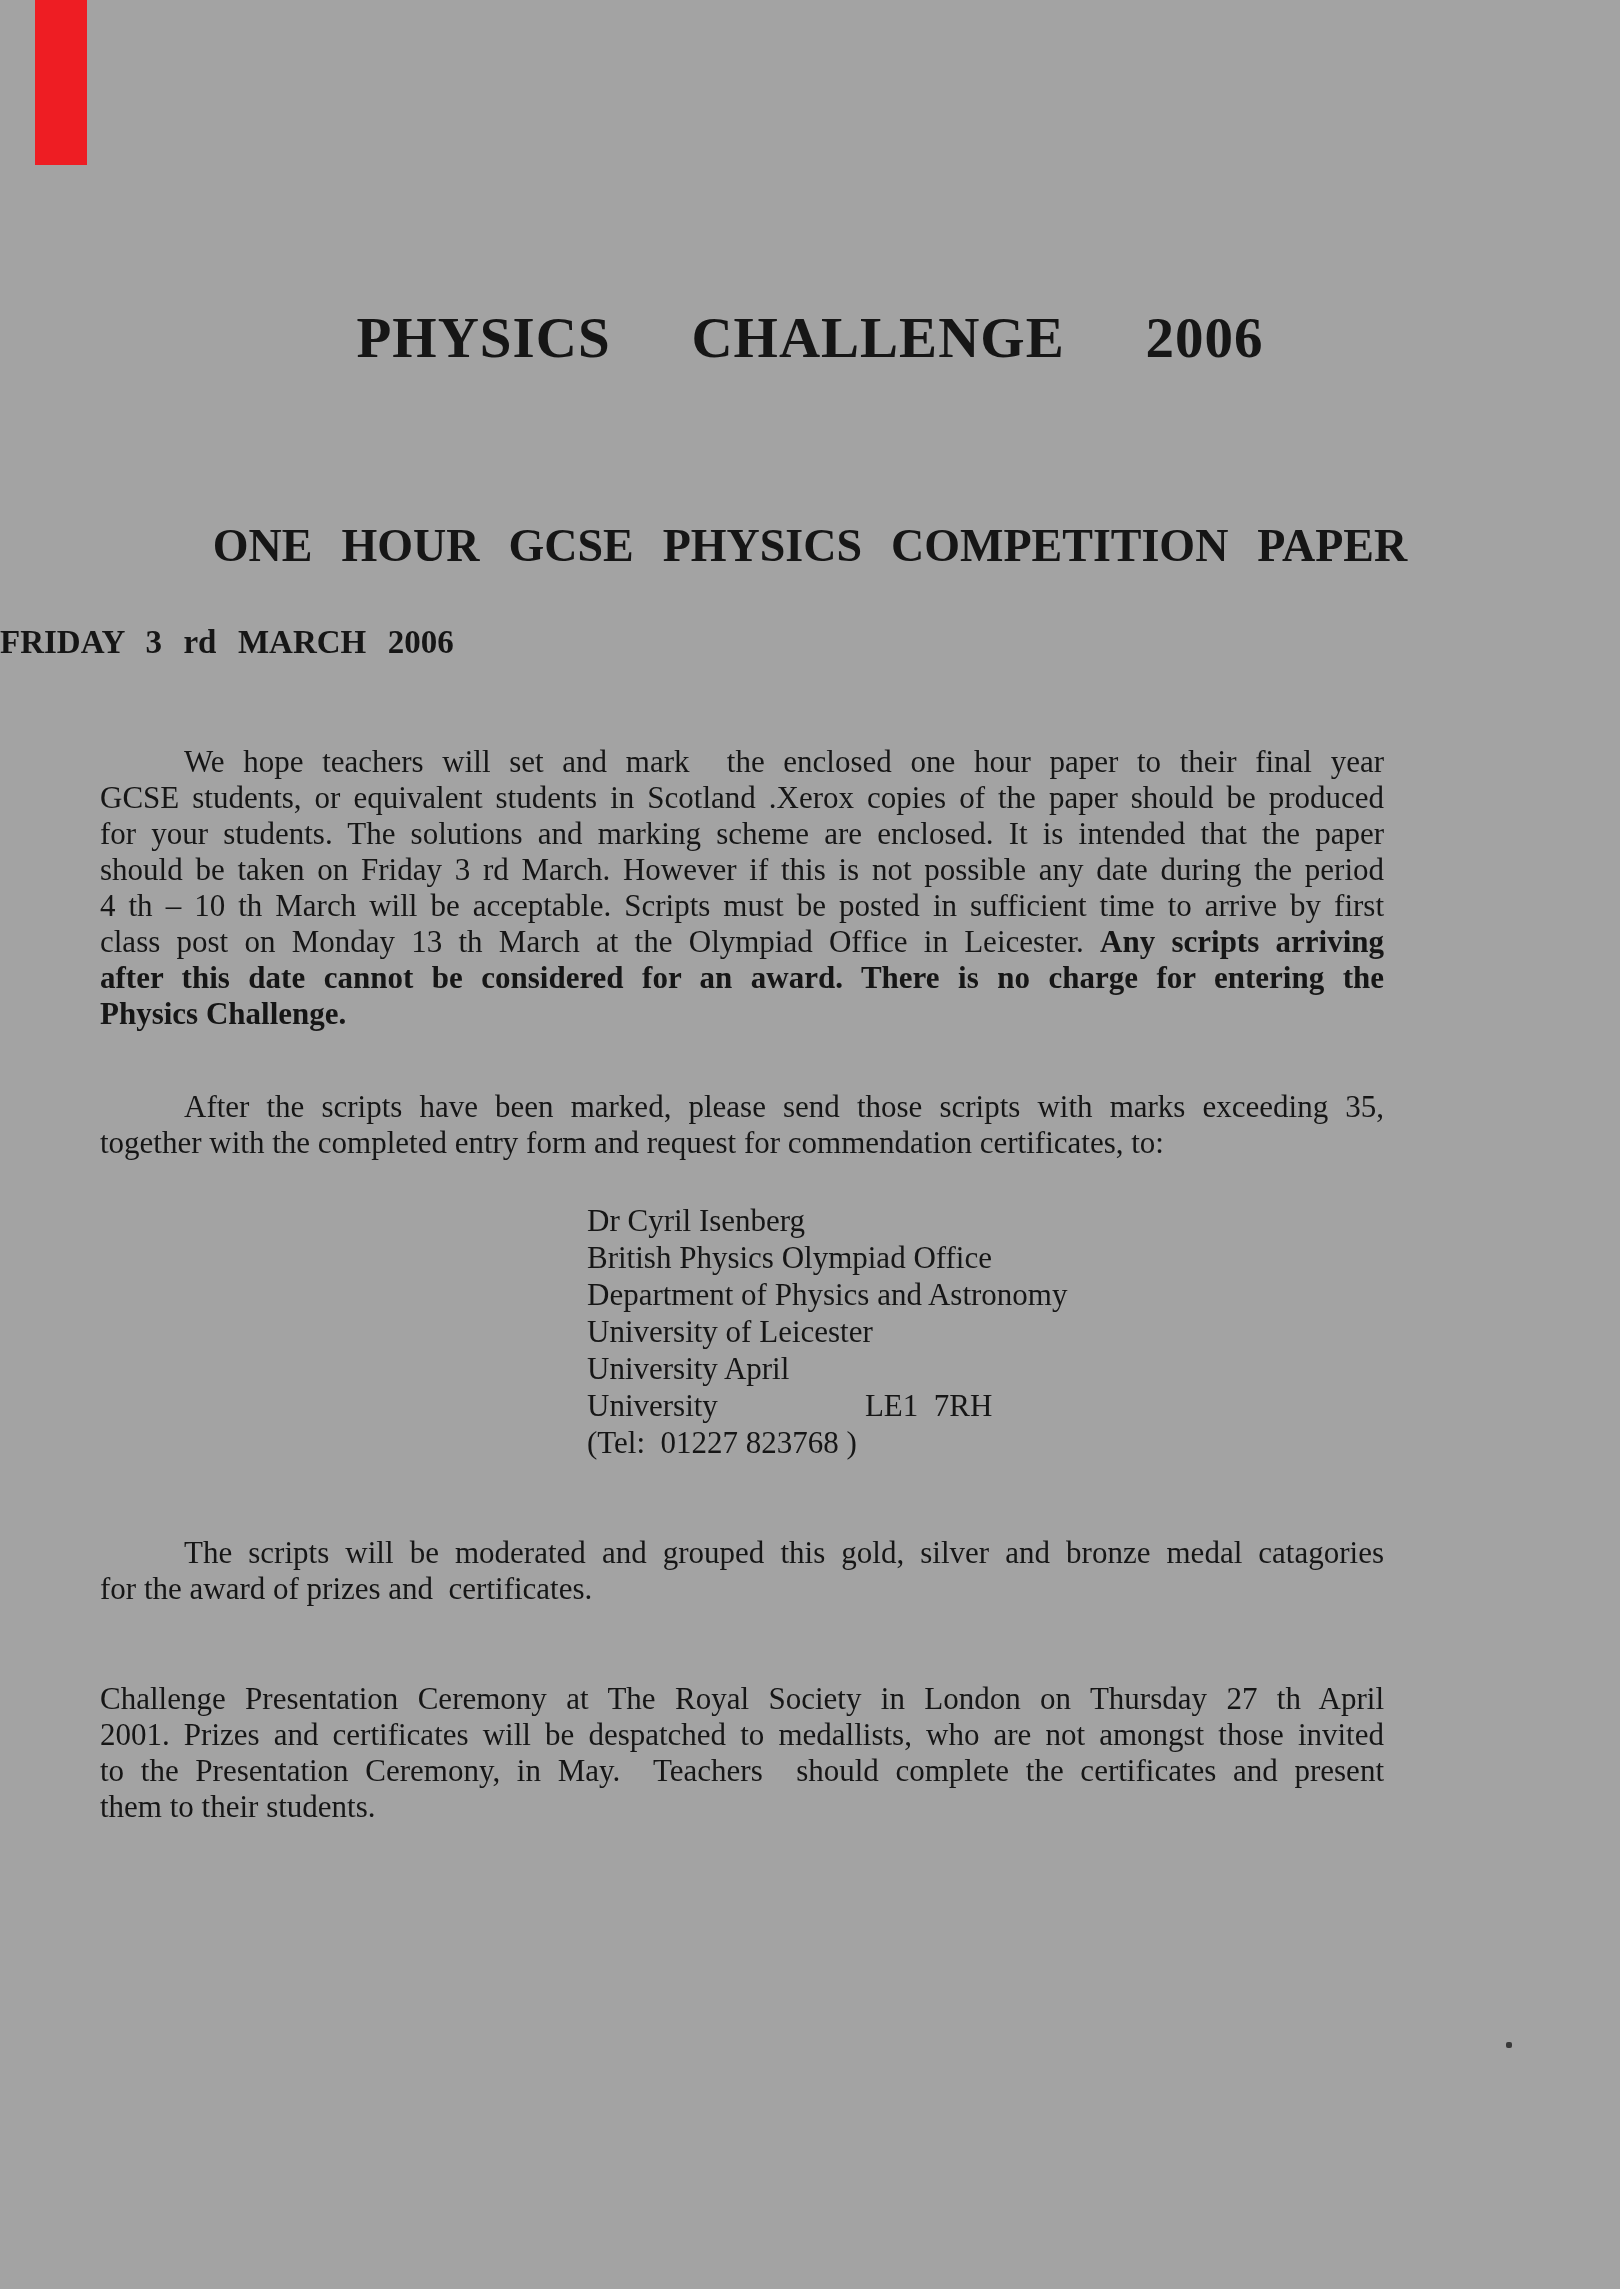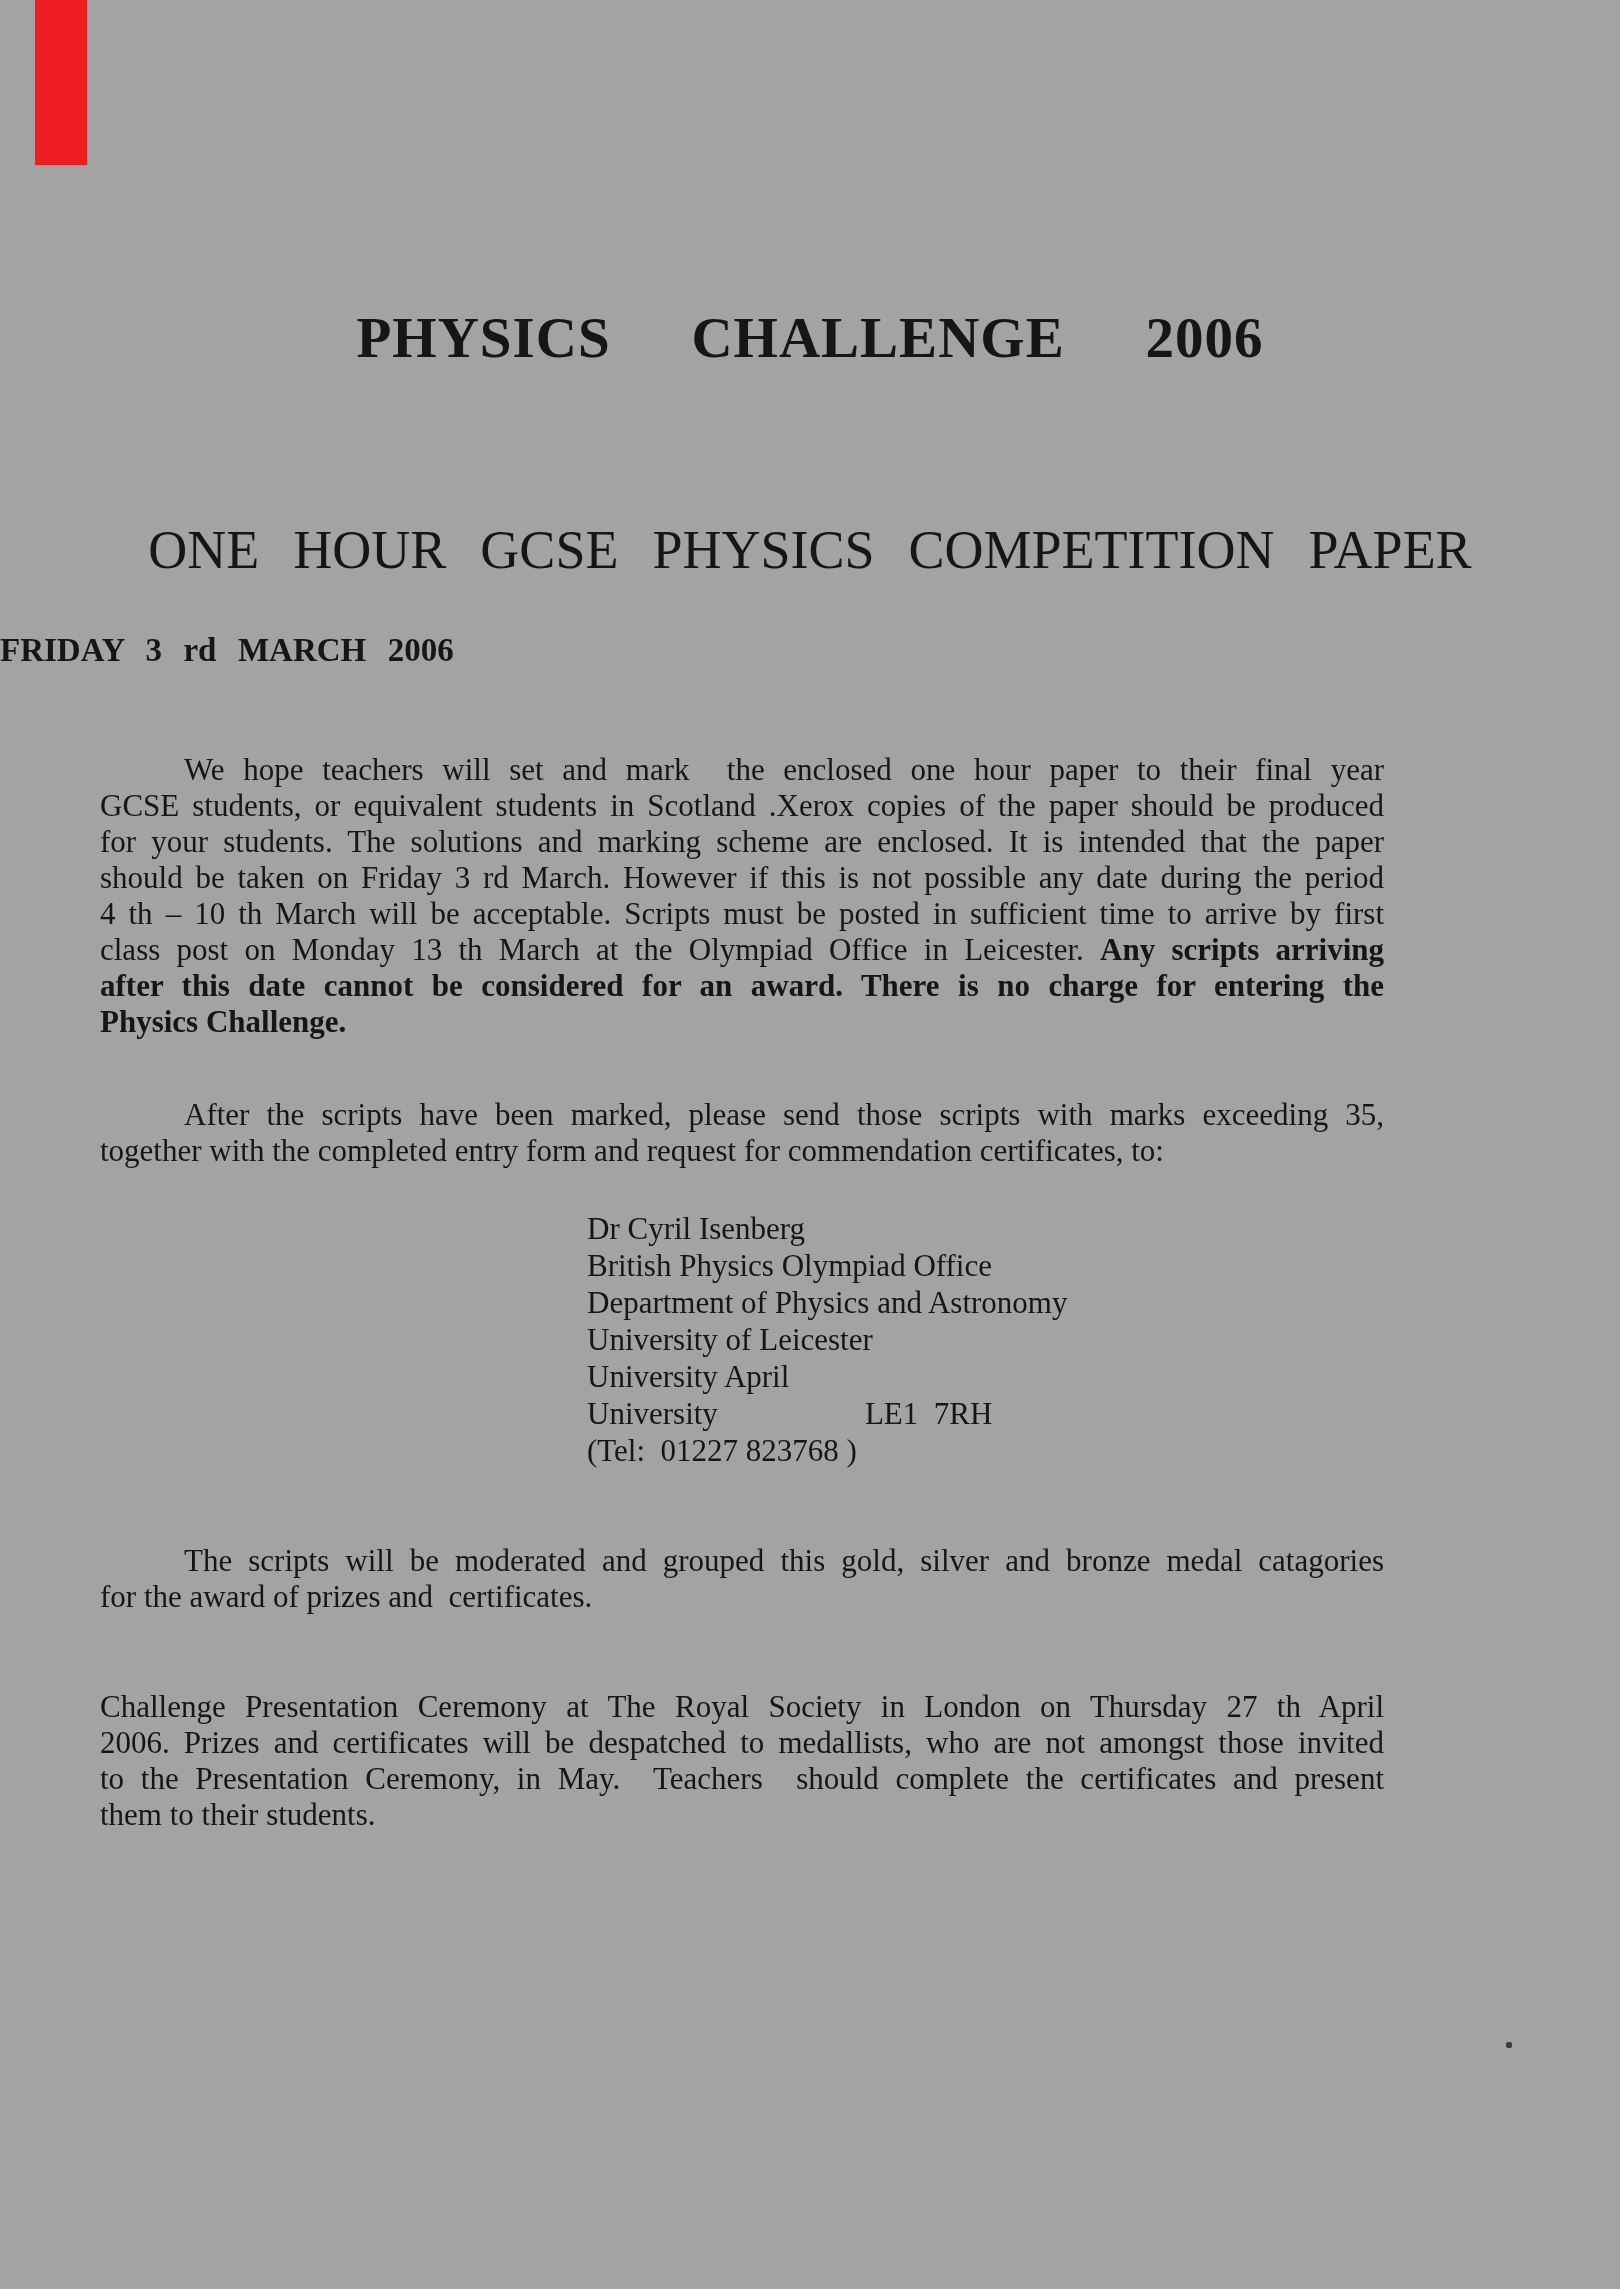--- a/index.html
+++ b/index.html
@@ -23,22 +23,22 @@
   h1.title{
     margin:309px 0 0 0;
     font-size:57px;line-height:1;
     font-weight:bold;
     text-align:center;
     word-spacing:1.15em;
     letter-spacing:1px;
   }
   h2.subtitle{
     margin:157px 0 0 0;
-    font-size:54px;line-height:1;
-    font-weight:normal;
+    font-size:46px;line-height:1;
+    font-weight:bold;
     text-align:center;
     word-spacing:0.38em;
   }
   h3.dateline{
     margin:57px 0 0 0;
     font-size:33px;line-height:1;
     font-weight:bold;
     text-align:left;
     word-spacing:0.4em;
   }
@@ -106,20 +106,20 @@
         <div class="line lline"><span>University April</span></div>
         <div class="line lline"><span>University</span><span class="gap" style="width: 147px;"></span><span>LE1&nbsp; 7RH</span></div>
         <div class="line lline"><span>(Tel:&nbsp; 01227 823768 )</span></div>
       </div>
     <div class="para para-3">
         <div class="line jline indent"><span>The scripts will be moderated and grouped this gold, silver and bronze medal catagories</span></div>
         <div class="line lline"><span>for the award of prizes and&nbsp; certificates.</span></div>
       </div>
     <div class="para para-4">
         <div class="line jline"><span>Challenge Presentation Ceremony at The Royal Society in London on Thursday 27 th April</span></div>
-        <div class="line jline"><span>2006. Prizes and certificates will be despatched to medallists, who are not amongst those invited</span></div>
+        <div class="line jline"><span>2001. Prizes and certificates will be despatched to medallists, who are not amongst those invited</span></div>
         <div class="line jline"><span>to the Presentation Ceremony, in May.&nbsp; Teachers&nbsp; should complete the certificates and present</span></div>
         <div class="line lline"><span>them to their students.</span></div>
       </div>
   </div>
 
 </div>
 
 
 </body></html>

